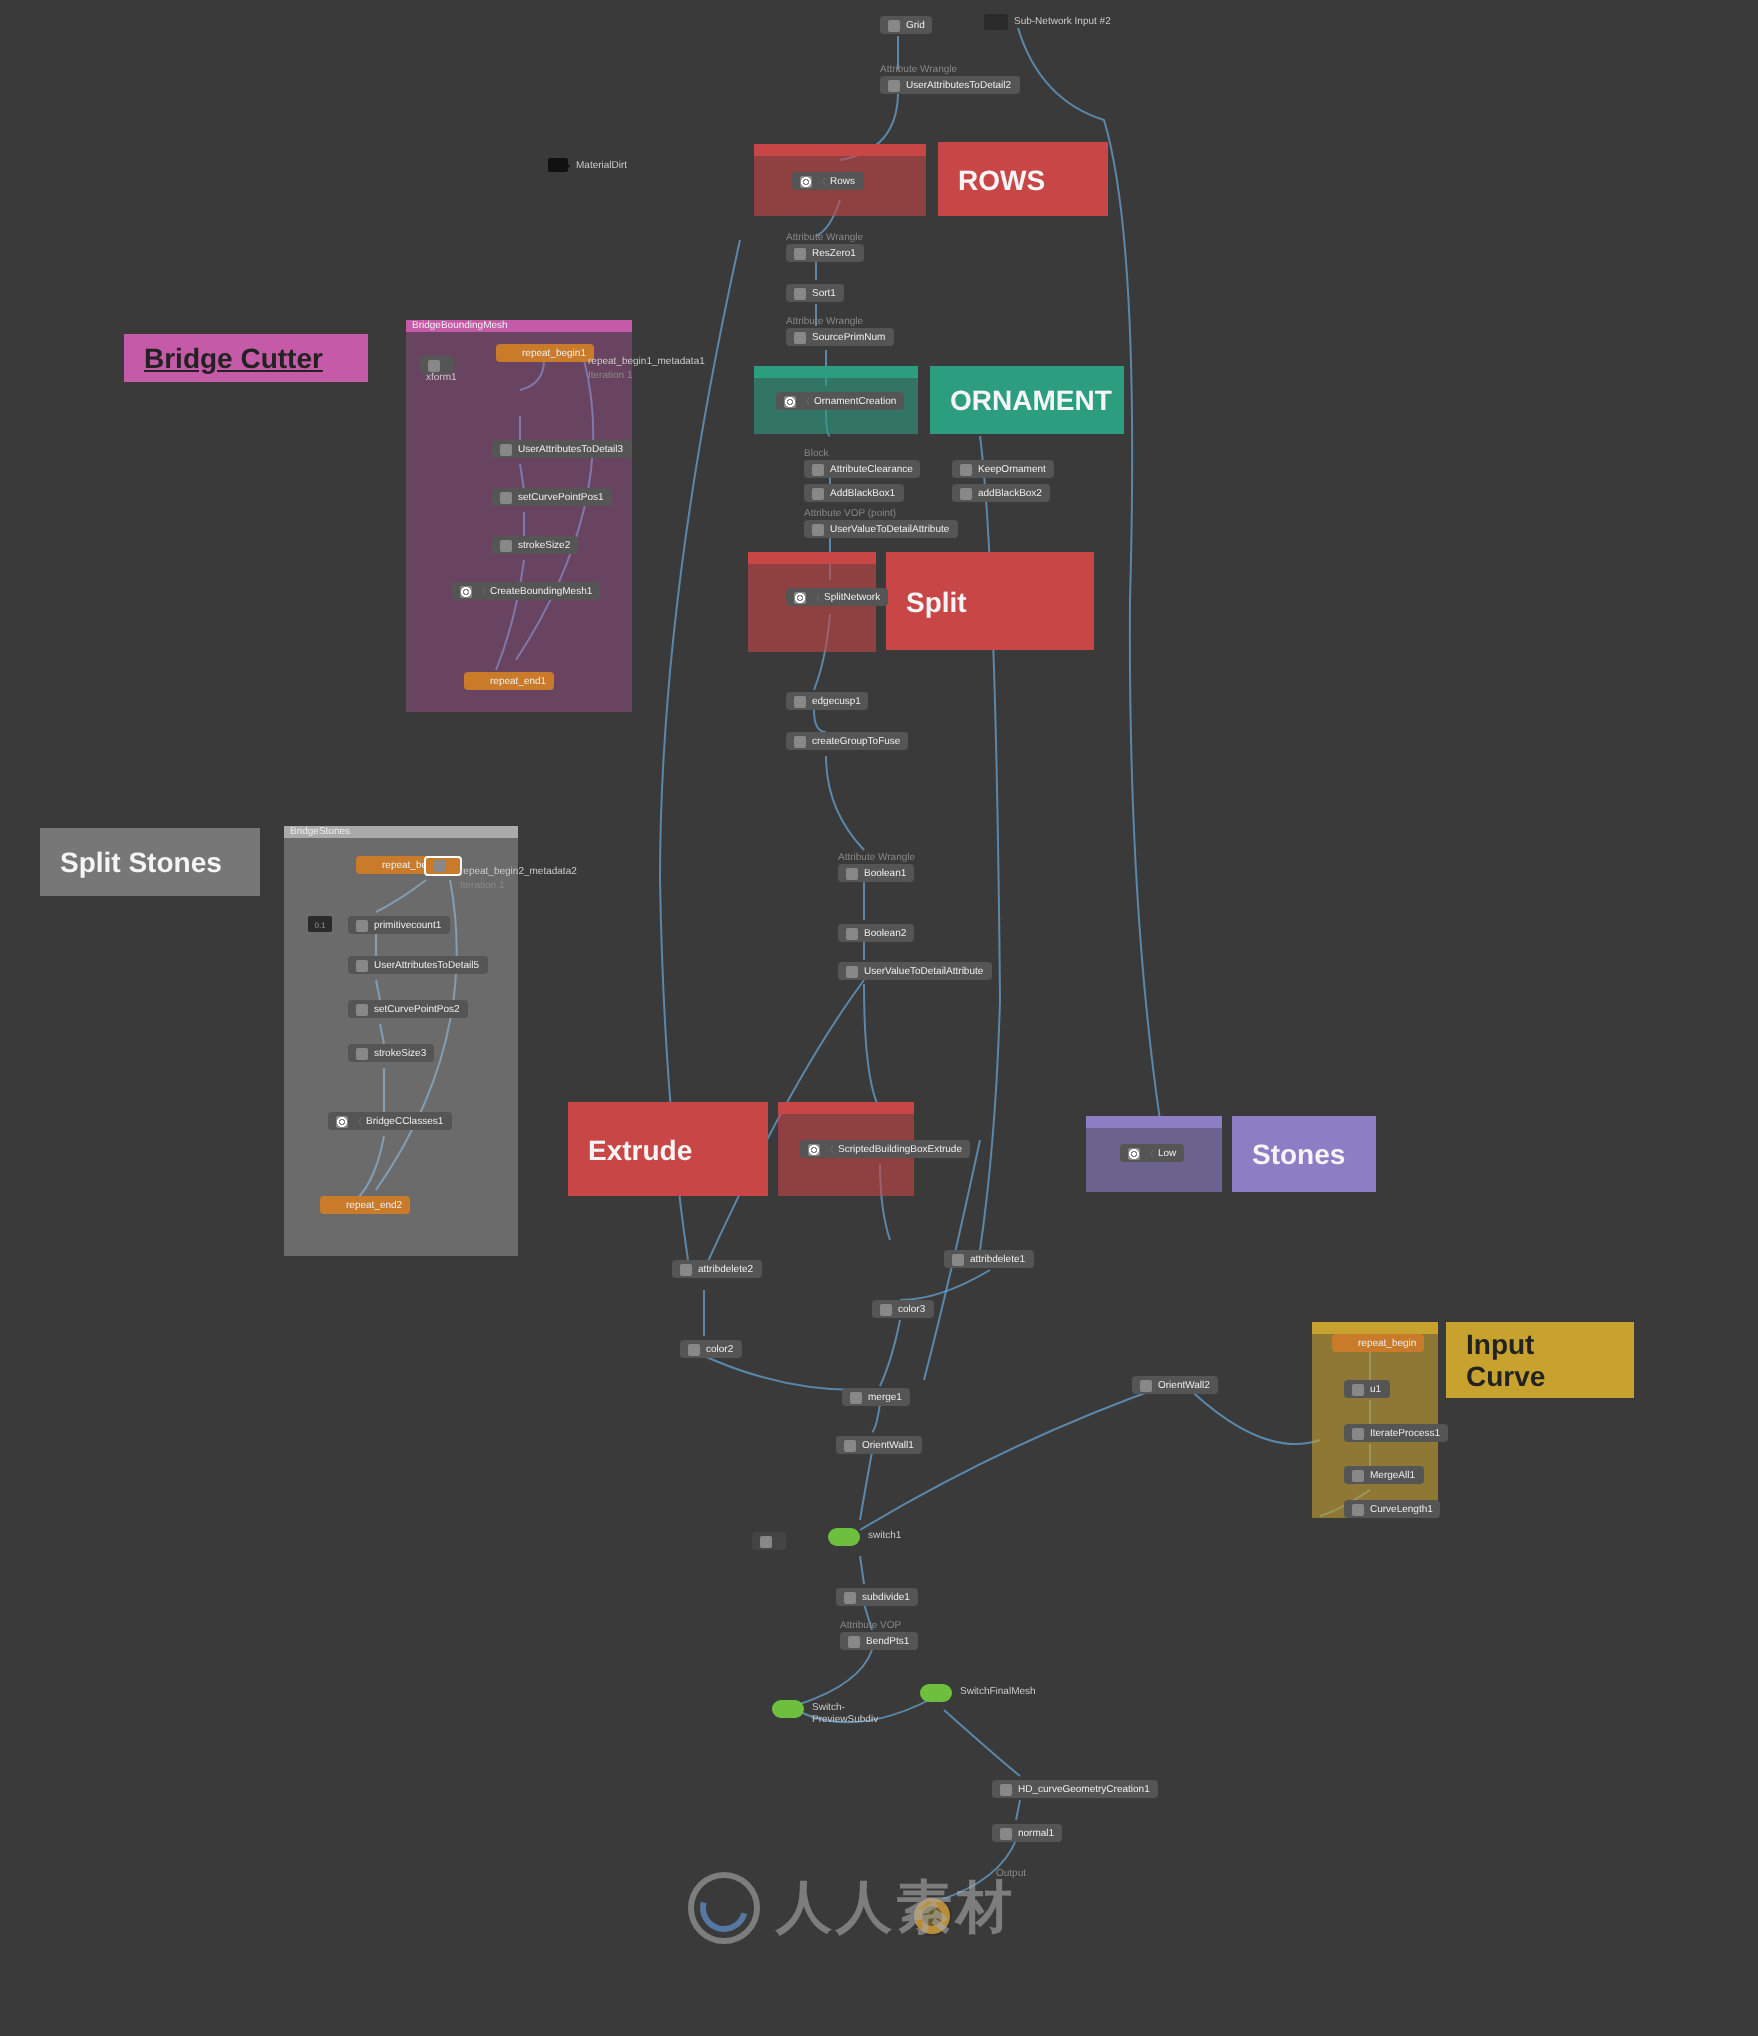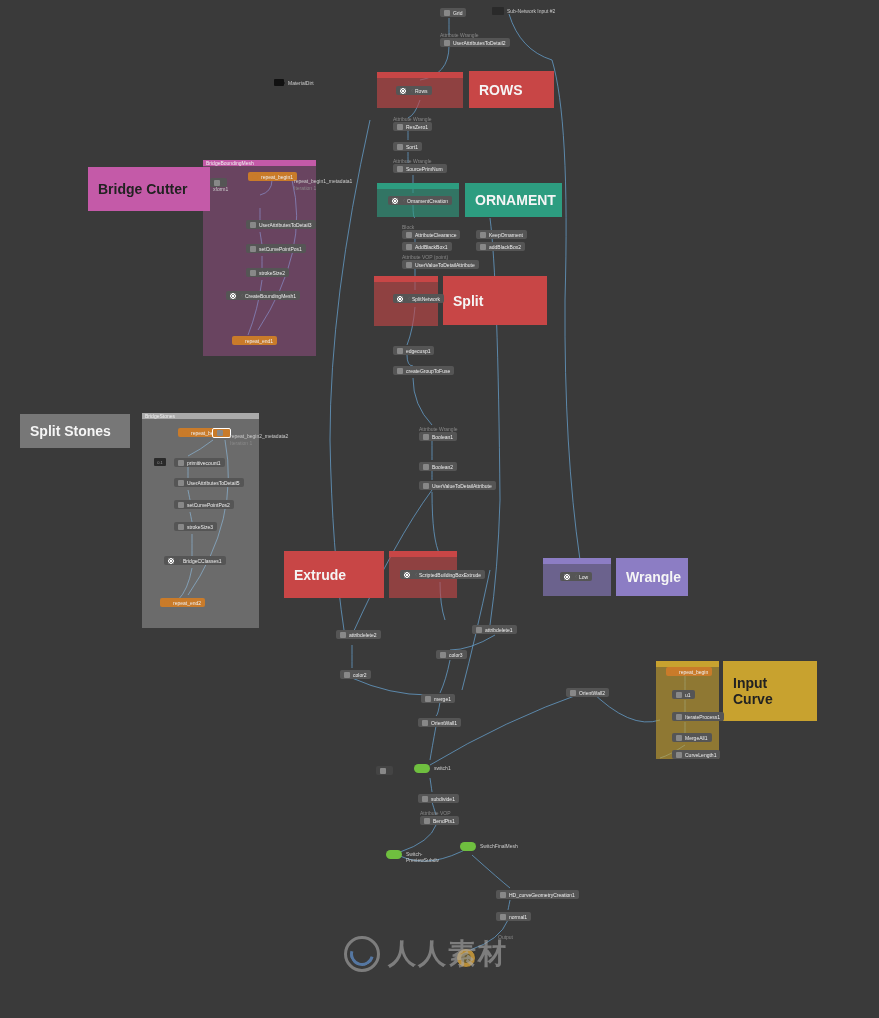--- a/index.html
+++ b/index.html
@@ -188,42 +188,42 @@
   <span class="title">BridgeStones</span>
 </div>
 <div class="netbox red" style="left:377px; top:72px; width:86px; height:36px;"></div>
 <div class="netbox teal" style="left:377px; top:183px; width:82px; height:34px;"></div>
 <div class="netbox red" style="left:374px; top:276px; width:64px; height:50px;"></div>
 <div class="netbox red" style="left:284px; top:551px; width:100px; height:47px;"></div>
 <div class="netbox red" style="left:389px; top:551px; width:68px; height:47px;"></div>
 <div class="netbox violet" style="left:543px; top:558px; width:68px; height:38px;"></div>
 <div class="netbox gold" style="left:656px; top:661px; width:63px; height:98px;"></div>
 
-<div class="ann magenta" style="left:88px; top:167px; width:122px; height:44px;">
+<div class="ann magenta" style="left:62px; top:167px; width:122px; height:24px;text-decoration:underline;">
       <span>Bridge Cutter</span>
     </div>
 <div class="ann gray" style="left:20px; top:414px; width:110px; height:34px;">
       <span>Split Stones</span>
     </div>
 <div class="ann red" style="left:469px; top:71px; width:85px; height:37px;">
       <span>ROWS</span>
     </div>
 <div class="ann teal" style="left:465px; top:183px; width:97px; height:34px;align-items:center;">
       <span>ORNAMENT</span>
     </div>
 <div class="ann red" style="left:284px; top:551px; width:100px; height:47px;">
       <span>Extrude</span>
     </div>
 <div class="ann red" style="left:443px; top:276px; width:104px; height:49px;">
       <span>Split</span>
     </div>
 <div class="ann violet" style="left:616px; top:558px; width:72px; height:38px;">
-      <span>Wrangle</span>
-    </div>
-<div class="ann gold gold-lbl" style="left:723px; top:661px; width:94px; height:60px;">
+      <span>Stones</span>
+    </div>
+<div class="ann gold gold-lbl" style="left:723px; top:661px; width:94px; height:38px;">
       <span>Input Curve</span>
     </div>
 
 <div class="node" style="left:440px; top:8px;">
       <span class="ico"></span>
       <span>Grid</span>
     </div>
 <div class="sticker" style="left:492px; top:7px;"></div>
 <div class="node-label" style="left:507px; top:8px;">Sub-Network Input #2</div>
 

